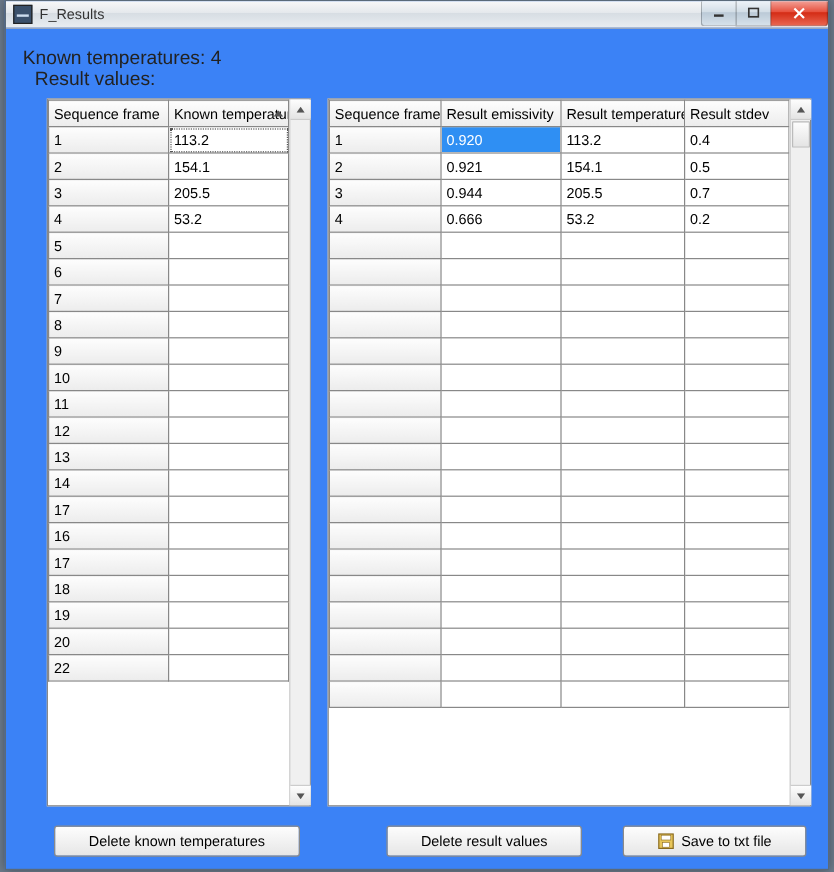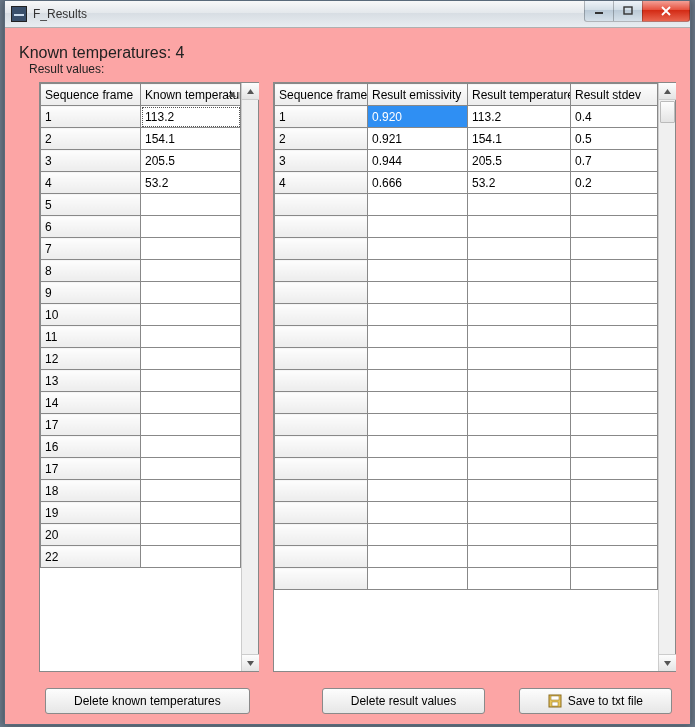--- a/index.html
+++ b/index.html
@@ -12,21 +12,21 @@
     height: 727px;
     overflow: hidden;
     position: relative;
   }
   .window {
     position: absolute;
     left: 4px;
     top: 0;
     width: 687px;
     height: 725px;
-    background: #fca5a5;
+    background: #3b82f6;
     border: 1px solid #5a6a7a;
     box-shadow: 0 0 8px rgba(0,0,0,0.4);
     display: flex;
     flex-direction: column;
   }
   
   .titlebar {
     height: 30px;
     background: linear-gradient(to bottom, #f8f8f8 0%, #e4e8ec 45%, #d7dde3 46%, #e8edf1 100%);
     border-bottom: 1px solid #b0b0b0;
@@ -93,21 +93,21 @@
     margin-bottom: 6px;
     flex-direction: column;
   }
   .headers .h-left {
     width: 225px;
     font-size: 16px;
     color: #222;
   }
   .headers .h-right {
     flex: 1;
-    font-size: 12px;
+    font-size: 16px;
     color: #222;
     padding-left: 10px;
   }
   .tables {
     display: flex;
     gap: 14px;
     height: 590px;
     padding-left: 20px;
   }
   .panel {

